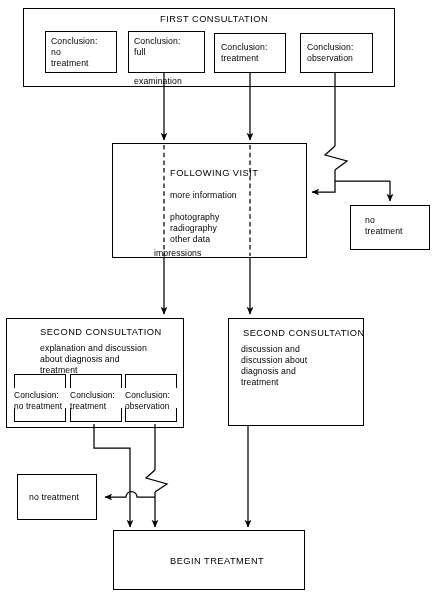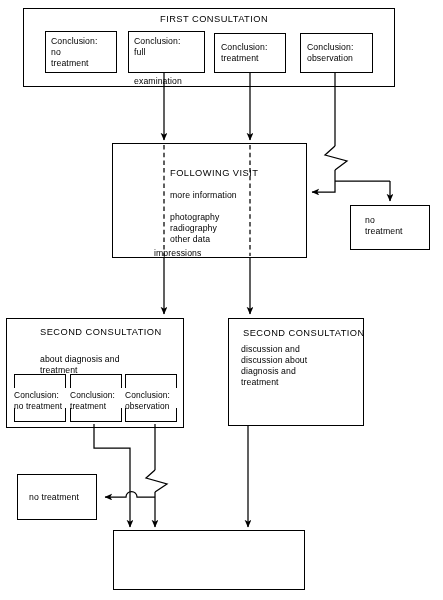--- a/index.html
+++ b/index.html
@@ -136,20 +136,21 @@
   <div class="lbl t-body" style="left:170px; top:212px;">photography</div>
   <div class="lbl t-body" style="left:170px; top:223px;">radiography</div>
   <div class="lbl t-body" style="left:170px; top:234px;">other data</div>
 
   <div class="box" style="left:350px; top:205px; width:80px; height:45px;"></div>
   <div class="lbl t-body" style="left:365px; top:215px;">no</div>
   <div class="lbl t-body" style="left:365px; top:226px;">treatment</div>
 
   <div class="box" style="left:6px; top:318px; width:178px; height:110px;"></div>
   <div class="lbl t-title" style="left:40px; top:327px;">SECOND CONSULTATION</div>
+  <div class="lbl t-body" style="left:40px; top:343px;">explanation and discussion</div>
   <div class="lbl t-body" style="left:40px; top:354px;">about diagnosis and</div>
   <div class="lbl t-body" style="left:40px; top:365px;">treatment</div>
 
   <div class="bracketbox" style="left:14px; top:374px; width:52px; height:48px;">
     <div class="bseg" style="left:0;top:0;width:52px;height:1.3px;"></div>
     <div class="bseg" style="left:0;bottom:0;width:52px;height:1.3px;"></div>
     <div class="bseg" style="left:0;top:0;width:1.3px;height:14px;"></div>
     <div class="bseg" style="left:0;bottom:0;width:1.3px;height:14px;"></div>
     <div class="bseg" style="right:0;top:0;width:1.3px;height:14px;"></div>
     <div class="bseg" style="right:0;bottom:0;width:1.3px;height:14px;"></div>
@@ -183,14 +184,15 @@
   <div class="lbl t-title" style="left:243px; top:328px;">SECOND CONSULTATION</div>
   <div class="lbl t-body" style="left:241px; top:344px;">discussion and</div>
   <div class="lbl t-body" style="left:241px; top:355px;">discussion about</div>
   <div class="lbl t-body" style="left:241px; top:366px;">diagnosis and</div>
   <div class="lbl t-body" style="left:241px; top:377px;">treatment</div>
 
   <div class="box" style="left:17px; top:474px; width:80px; height:46px;"></div>
   <div class="lbl t-body" style="left:29px; top:492px;">no treatment</div>
 
   <div class="box" style="left:113px; top:530px; width:192px; height:60px;"></div>
+  <div class="lbl t-title" style="left:170px; top:556px;">BEGIN TREATMENT</div>
 
 </div>
 
 </body></html>

